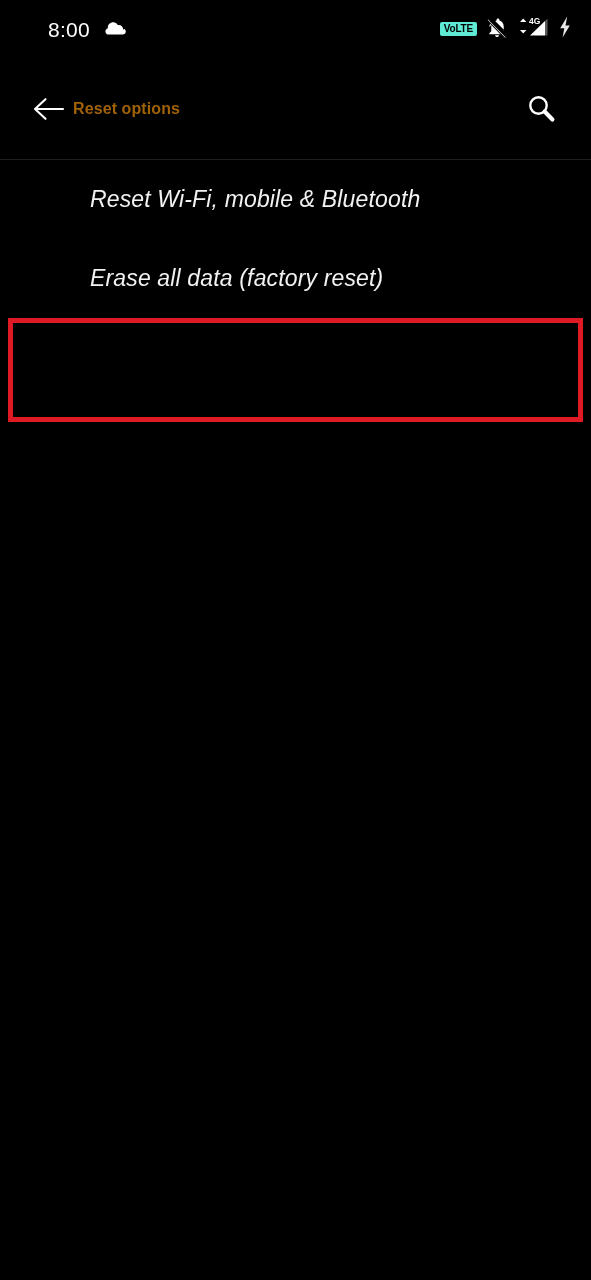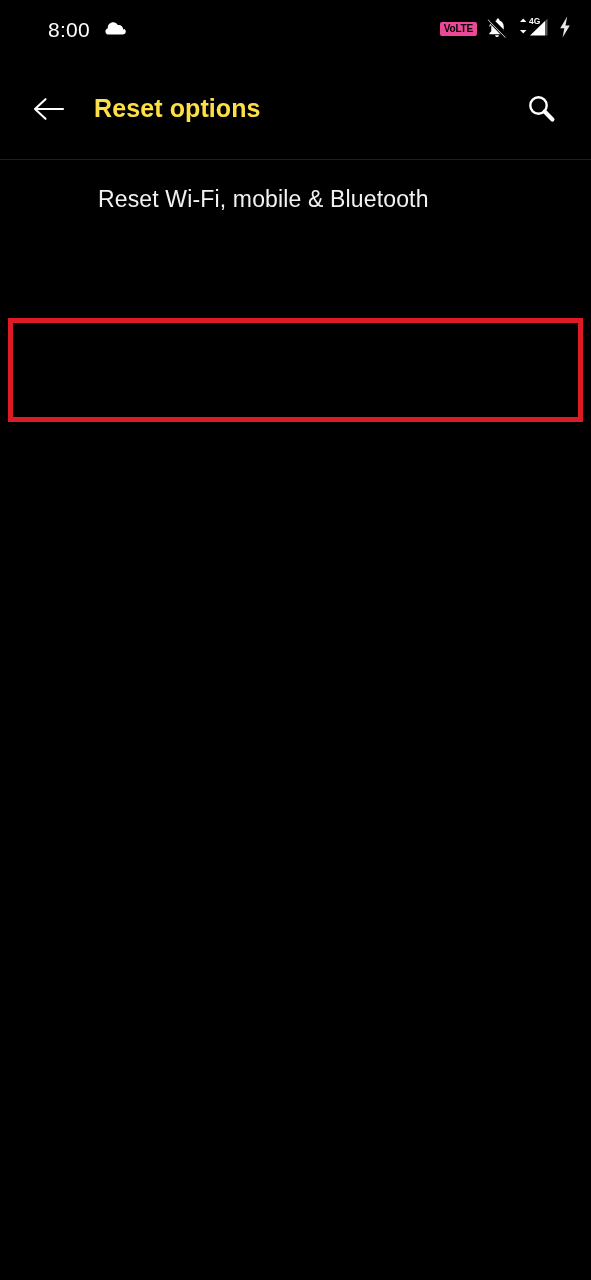--- a/index.html
+++ b/index.html
@@ -42,21 +42,21 @@
     color: #ffffff;
     line-height: 1;
   }
   .cloud-icon { display: block; }
   .status-right {
     display: flex;
     align-items: center;
     gap: 9px;
   }
   .volte-badge {
-    background: #ec4899;
+    background: #5eead4;
     color: #000000;
     font-size: 10px;
     font-weight: 700;
     letter-spacing: -0.2px;
     padding: 2px 4px 2px 4px;
     border-radius: 2px;
     line-height: 1.05;
     font-family: "Liberation Sans", sans-serif;
   }
   .si { display: block; }
@@ -75,24 +75,23 @@
   .back-btn {
     width: 48px;
     height: 48px;
     display: flex;
     align-items: center;
     justify-content: center;
     flex: 0 0 auto;
     cursor: pointer;
   }
   .app-title {
-    font-size: 25px;
+    font-size: 16px;
     font-weight: 700;
-    color: #fde047;
-    margin-left: 21px;
+    color: #a16207;
     letter-spacing: 0.1px;
     white-space: nowrap;
   }
   .spacer { flex: 1 1 auto; }
   .search-btn {
     width: 48px;
     height: 48px;
     display: flex;
     align-items: center;
     justify-content: center;
@@ -104,22 +103,23 @@
     position: absolute;
     top: 159px; left: 0;
     width: 591px;
     height: 1px;
     background: #1e1e1e;
   }
 
   
   .options-list {
     position: absolute;
-    top: 160px; left: 8px;
+    top: 160px; left: 0;
     width: 468px;
+    font-style: italic;
   }
   .list-item {
     height: 79px;
     display: flex;
     align-items: center;
     padding-left: 90px;
     padding-right: 24px;
     cursor: pointer;
   }
   .list-item-label {
@@ -210,16 +210,19 @@
 
 <div class="app-bar-divider"></div>
 
 <div class="options-list">
 
   <div class="list-item">
     <span class="list-item-label">Reset Wi-Fi, mobile &amp; Bluetooth</span>
   </div>
 
 
+  <div class="list-item">
+    <span class="list-item-label">Erase all data (factory reset)</span>
+  </div>
 
 </div>
 
 <div class="highlight-box" style="border-color: rgb(222, 27, 36);"></div>
 
 </body></html>

